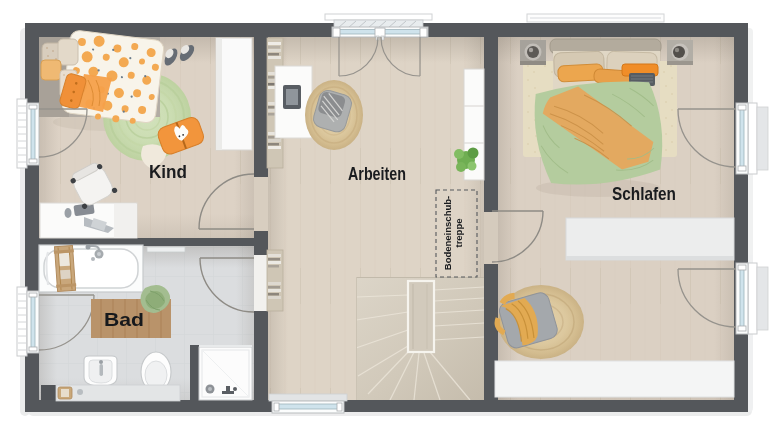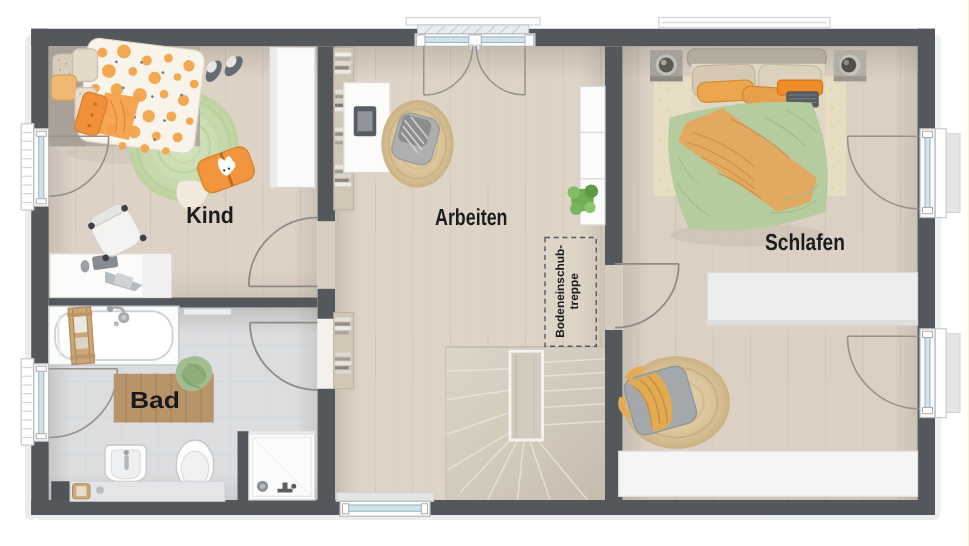--- a/index.html
+++ b/index.html
@@ -1,16 +1,16 @@
 <!DOCTYPE html>
 <html><head>
 <meta charset="utf-8">
 <style>
   html,body{margin:0;padding:0;background:#ffffff;}
-  .wrap{position:relative;width:775px;height:437px;background:#fde047;overflow:hidden;
+  .wrap{position:relative;width:775px;height:437px;background:#f0abfc;overflow:hidden;
         font-family:"Liberation Sans",sans-serif;}
   svg{position:absolute;left:0;top:0;}
   text{font-family:"Liberation Sans",sans-serif;}
 </style>
 </head>
 <body>
 <div class="wrap">
 <svg width="775" height="437" viewBox="0 0 775 437">
 <defs>
   <pattern id="plank" width="30" height="120" patternUnits="userSpaceOnUse">

